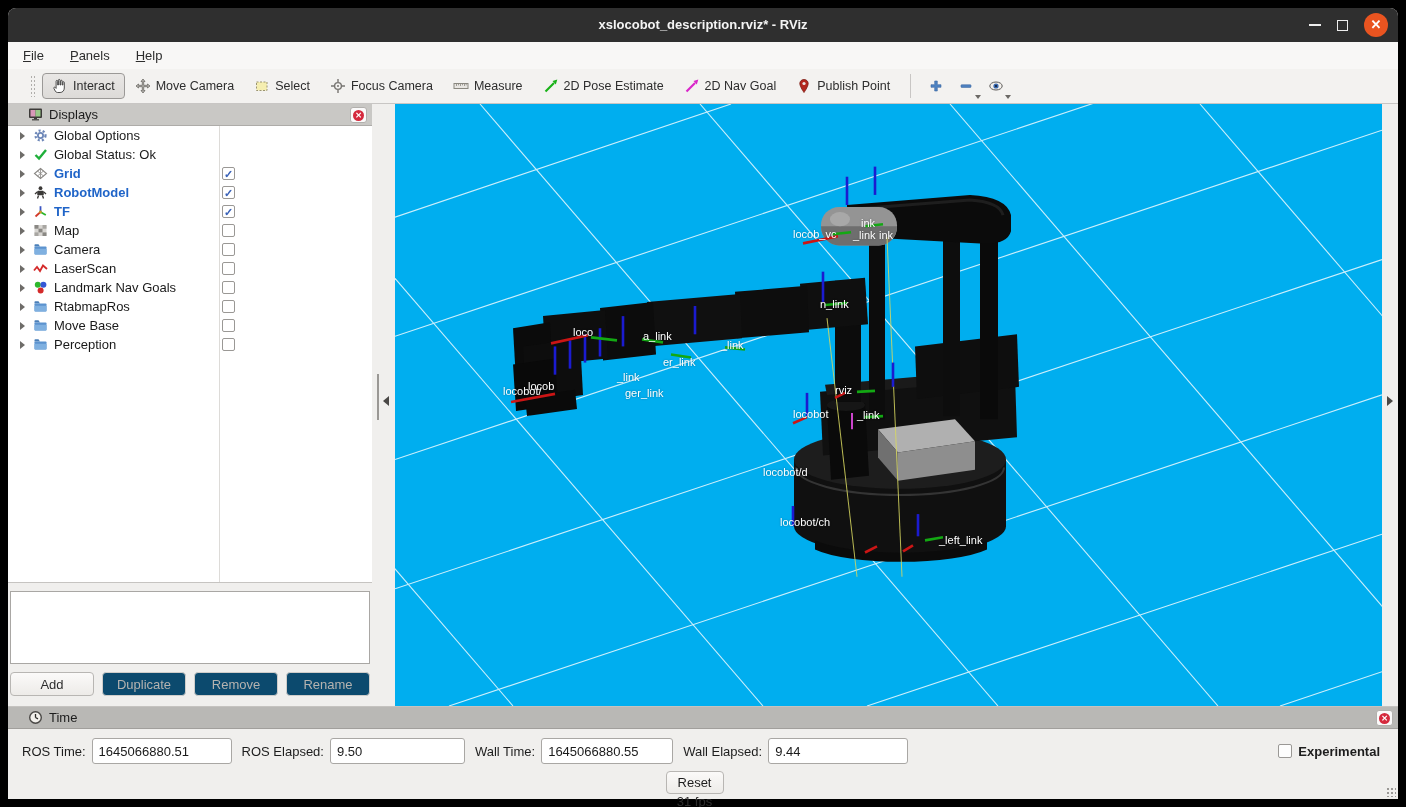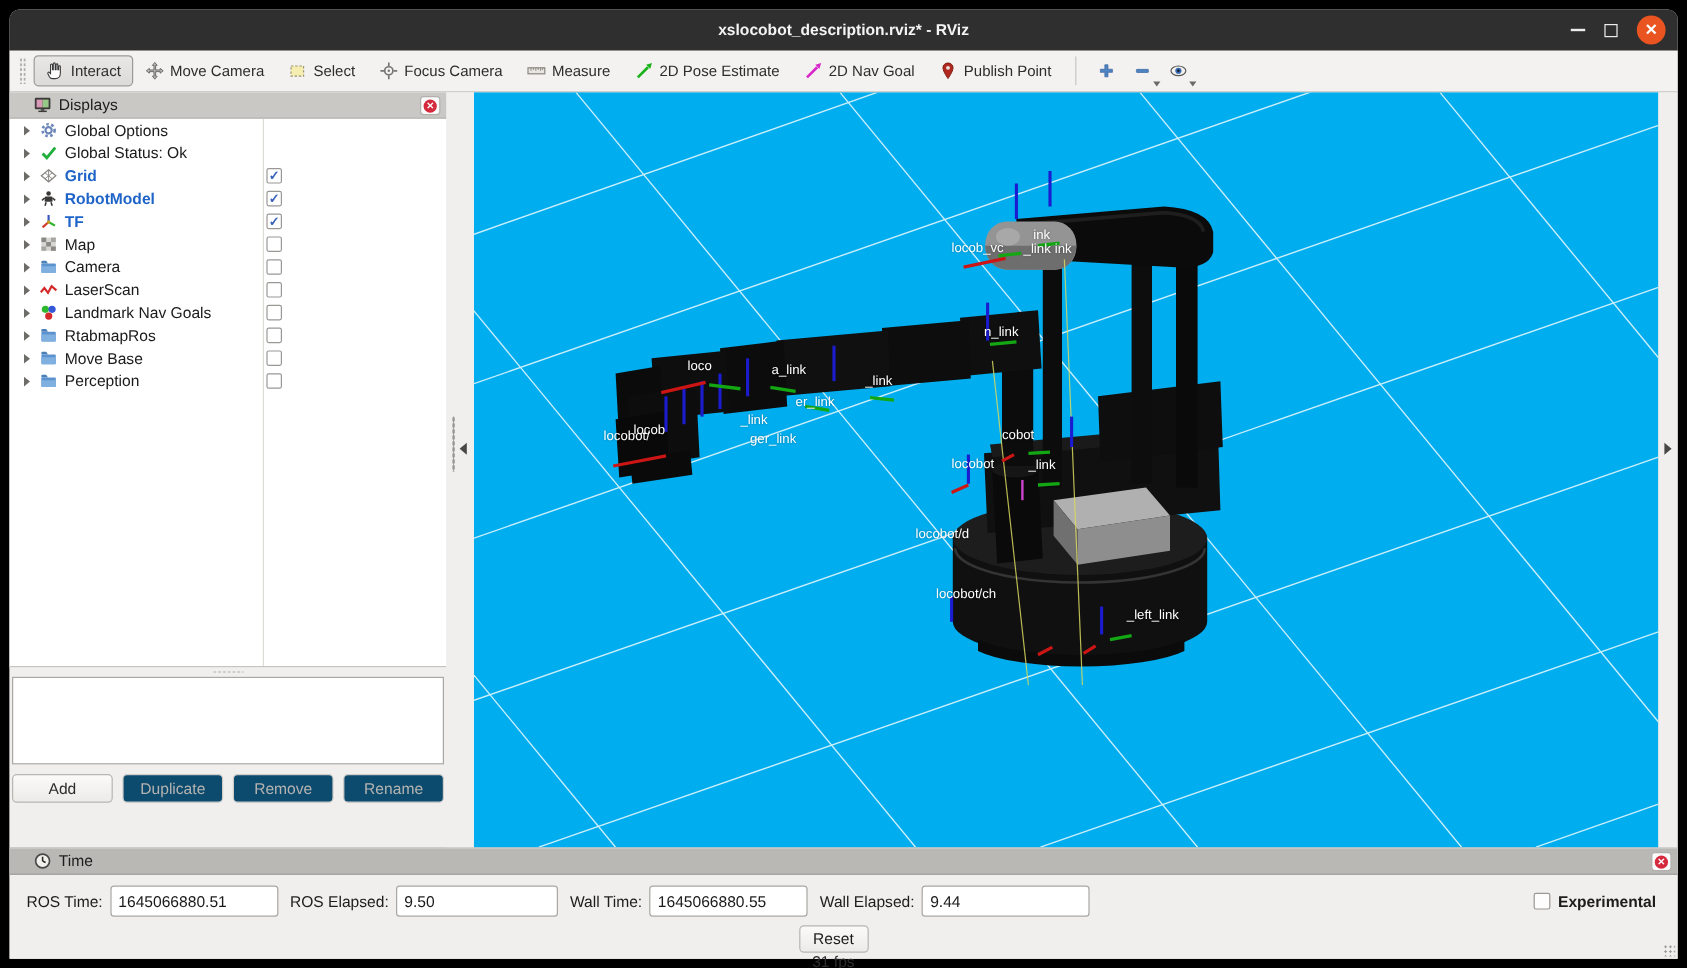--- a/index.html
+++ b/index.html
@@ -12,21 +12,21 @@
   .win-controls { position:absolute; right:10px; top:0; height:34px; display:flex; align-items:center; gap:16px; }
   .btn-min { width:12px; height:2px; background:#ededed; }
   .btn-max { width:11px; height:11px; border:1.5px solid #ededed; }
   .btn-close { width:24px; height:24px; border-radius:50%; background:#E95420; color:#fff; font-size:13px; line-height:23px; text-align:center; font-weight:bold; }
 
   
   .menubar { height:27px; background:#f8f7f6; display:flex; align-items:center; gap:26px; padding-left:15px; font-size:13px; color:#2d2d2d; flex:0 0 27px; }
   .menubar span u { text-decoration:underline; }
 
   
-  .toolbar { height:35px; background:#f3f2f0; border-bottom:1px solid #c8c6c4; display:flex; align-items:center; padding-left:8px; flex:0 0 35px; }
+  .toolbar { height:35px; background:#f3f2f0; border-bottom:1px solid #c8c6c4; display:flex; align-items:center; padding-left:22px; flex:0 0 35px; }
   .grip { width:6px; height:22px; margin-right:6px; background-image:radial-gradient(#b0aeab 1px, transparent 1px); background-size:3px 4px; }
   .tbtn { display:flex; align-items:center; gap:5px; padding:4px 9px; font-size:12.5px; color:#2d2d2d; border:1px solid transparent; border-radius:4px; white-space:nowrap; }
   .tbtn.active { border-color:#9b9997; background:linear-gradient(#e9e7e5,#dddbd8); }
   .tbtn svg { flex:0 0 auto; }
   .tsep { width:1px; height:24px; background:#c8c6c4; margin:0 10px; }
   .tool-sm { position:relative; padding:4px 7px; display:flex; align-items:center; }
   .caret { position:absolute; right:0px; bottom:-1px; width:0; height:0; border-left:3.5px solid transparent; border-right:3.5px solid transparent; border-top:4px solid #6b6965; }
 
   
   .main { flex:1 1 auto; display:flex; min-height:0; }
@@ -83,20 +83,25 @@
 
   <div class="titlebar">
     <div class="title">xslocobot_description.rviz* - RViz</div>
     <div class="win-controls">
       <span class="btn-min"></span>
       <span class="btn-max"></span>
       <span class="btn-close">✕</span>
     </div>
   </div>
 
+  <div class="menubar">
+    <span><u>F</u>ile</span>
+    <span><u>P</u>anels</span>
+    <span><u>H</u>elp</span>
+  </div>
 
   <div class="toolbar">
     <span class="grip"></span>
 
     <div class="tbtn active">
       <svg width="16" height="16" viewBox="0 0 16 16">
           <path d="M5.6,14.5c-1,0-1.8-.5-2.3-1.4L1.9,10.4c-.5-.9.7-1.7,1.4-.9l.8.9V3.2c0-1.1,1.6-1.1,1.6,0V7h.7V2.2c0-1.1,1.6-1.1,1.6,0V7h.7V3c0-1,1.5-1,1.5,0v4h.7V4.4c0-.9,1.4-.9,1.4,0V10c0,2.6-1.7,4.5-4.2,4.5Z" fill="#fdfdfd" stroke="#3a3a3a" stroke-width="0.9"></path>
         </svg>
       <span>Interact</span>
     </div>
@@ -465,21 +470,21 @@
           <span class="tf-label" style="left: 268px; top: 252px;">er_link</span>
           <span class="tf-label" style="left: 133px; top: 264px; margin-top: 12px;">locob</span>
           <span class="tf-label" style="left: 222px; top: 267px;">_link</span>
           <span class="tf-label" style="left: 108px; top: 281px;">locobot/</span>
           <span class="tf-label" style="left: 230px; top: 283px;">ger_link</span>
           <span class="tf-label" style="left: 425px; top: 194px;">n_link</span>
           <span class="tf-label" style="left: 398px; top: 124px;">locob_vc</span>
           <span class="tf-label" style="left: 458px; top: 125px;">_link</span>
           <span class="tf-label" style="left: 484px; top: 125px;">ink</span>
           <span class="tf-label" style="left: 466px; top: 113px;">ink</span>
-          <span class="tf-label" style="left: 440px; top: 280px;">cobot</span>
+          <span class="tf-label" style="left: 440px; top: 280px;">rviz</span>
           <span class="tf-label" style="left: 398px; top: 304px;">locobot</span>
           <span class="tf-label" style="left: 462px; top: 305px;">_link</span>
           <span class="tf-label" style="left: 368px; top: 362px;">locobot/d</span>
           <span class="tf-label" style="left: 385px; top: 412px;">locobot/ch</span>
           <span class="tf-label" style="left: 544px; top: 430px;">_left_link</span>
         </div>
     </div>
 
     <div class="hsplit right">
       <i class="arrow-r"></i>

